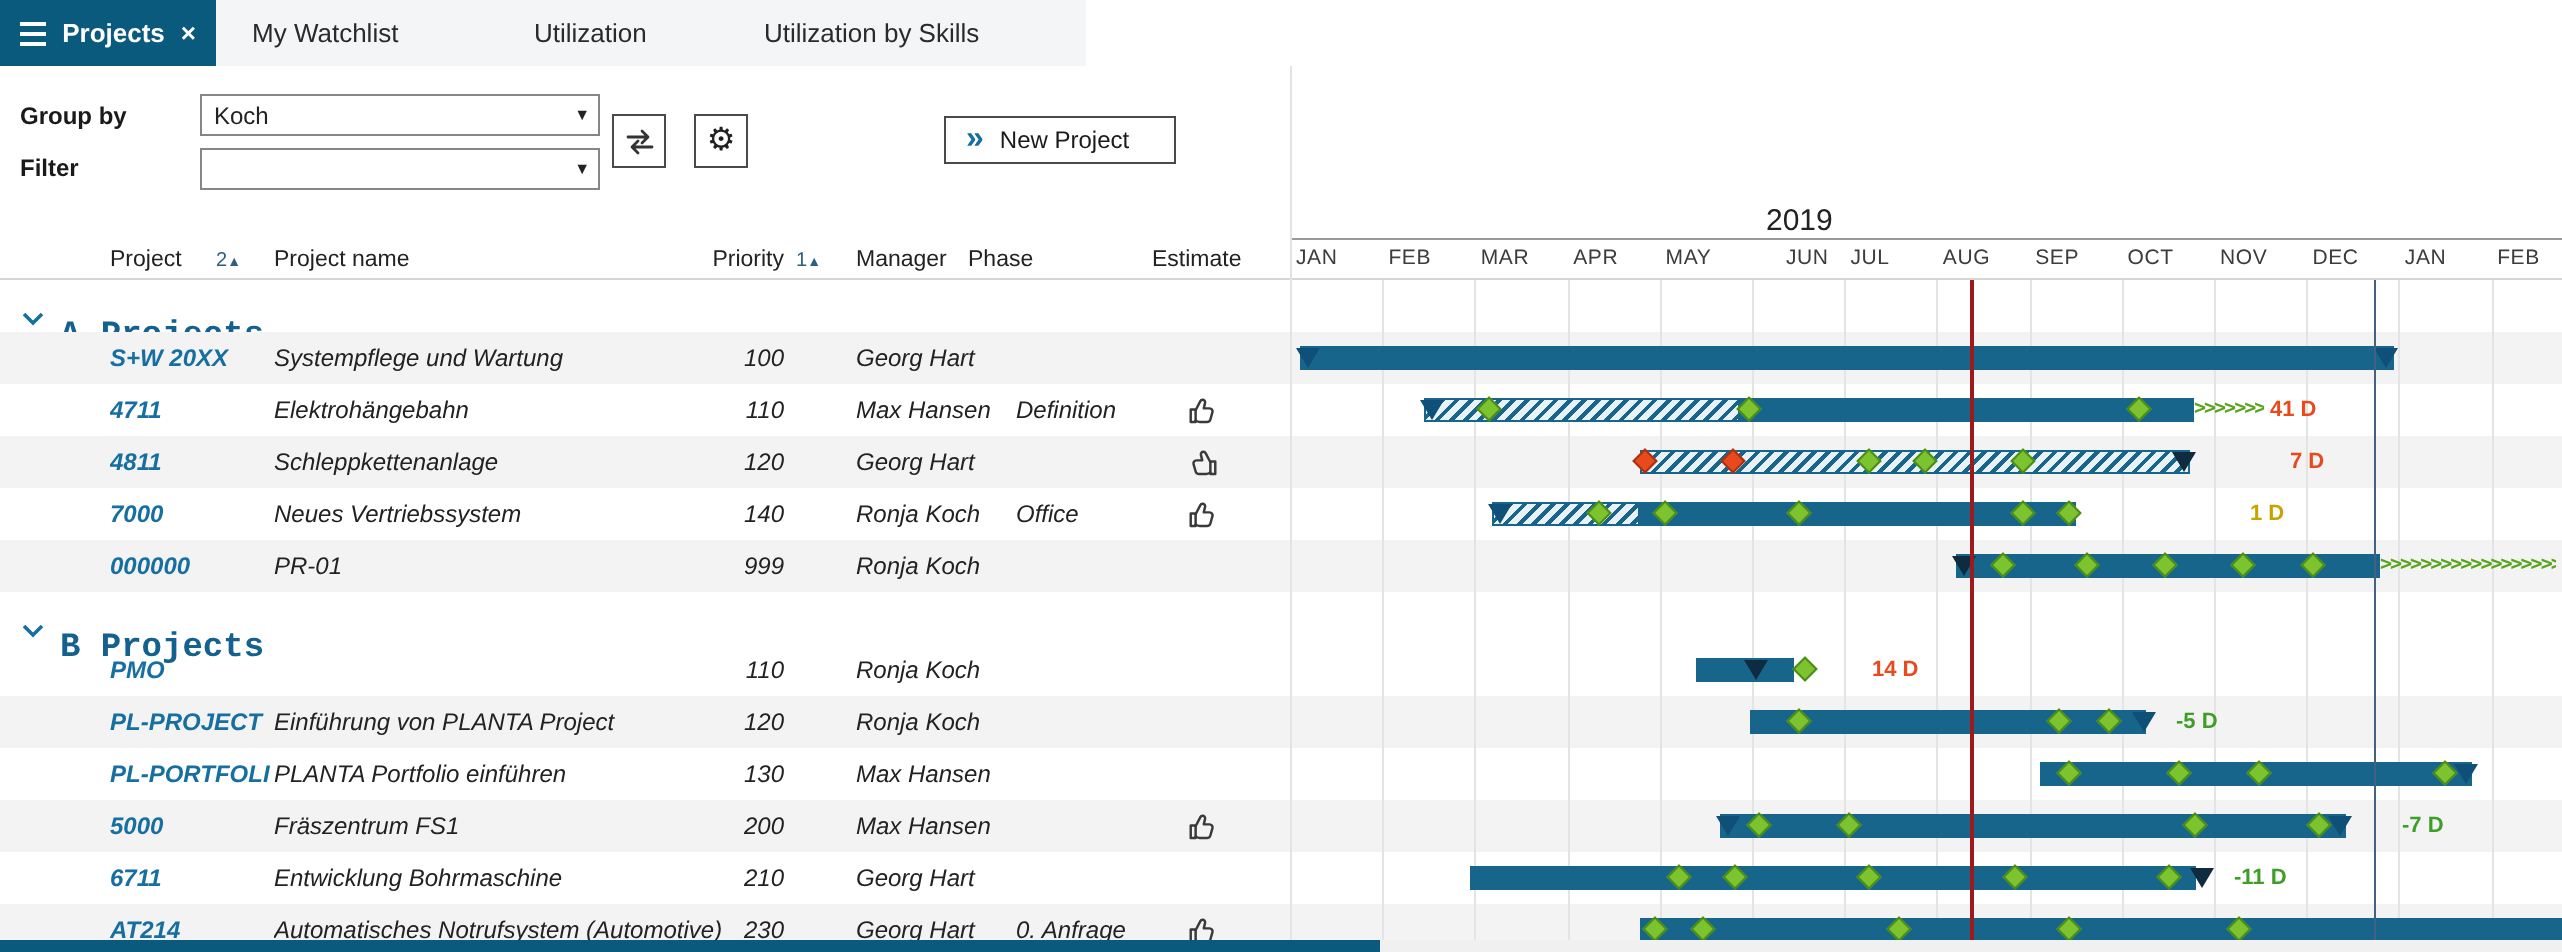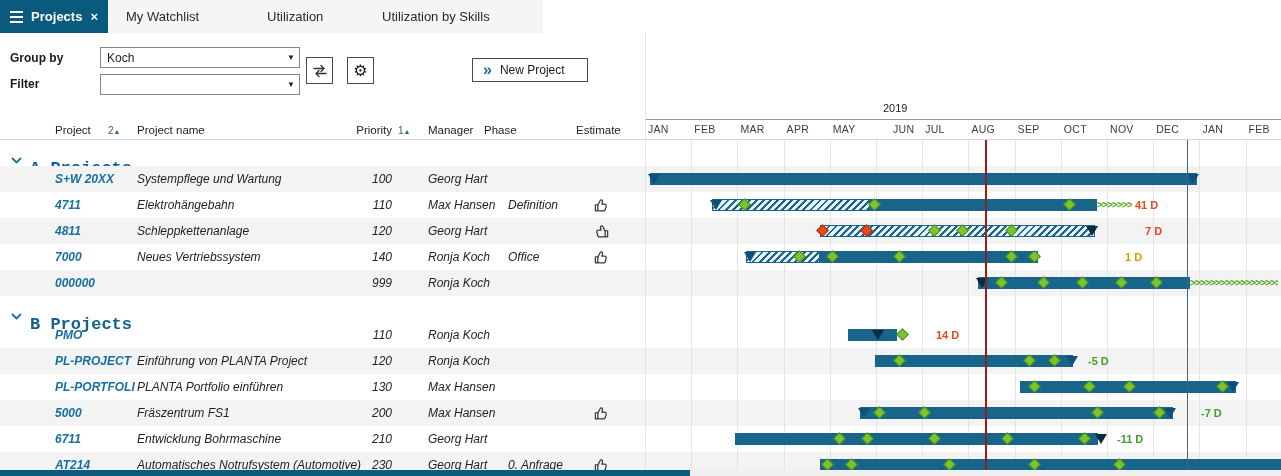--- a/index.html
+++ b/index.html
@@ -29,21 +29,21 @@
   .newproj .chev{color:#176fa1;font-weight:bold;font-size:16px;line-height:1;}
   .newproj .nlabel{font-size:12px;color:#1a1a1a;}
 
   
   .colband{position:absolute;left:0;top:121px;width:645px;height:19px;background:#fff;}
   .ch{position:absolute;top:0;line-height:19px;font-size:11.5px;color:#222;white-space:nowrap;}
   .pr-h{left:330px;width:62px;text-align:right;}
   .sort{position:absolute;top:0;line-height:19px;font-size:10px;color:#2e5f80;white-space:nowrap;}
   .sort .tri{font-size:7px;}
   .gyear{position:absolute;left:645px;top:100px;width:636px;height:20px;border-bottom:1px solid #9a9a9a;
-         font-size:11px;color:#222;box-sizing:border-box;}
+         font-size:15px;color:#222;box-sizing:border-box;}
   .gyear span{position:absolute;left:238px;top:2px;}
   .gmonths{position:absolute;left:645px;top:120px;width:636px;height:20px;overflow:hidden;}
   .mon{position:absolute;top:3px;font-size:10.5px;color:#3c3c3c;letter-spacing:.3px;}
   .hdiv{position:absolute;left:0;top:139px;width:1281px;height:1px;background:#d6d6d6;}
   .pdiv{position:absolute;left:645px;top:33px;width:1px;height:437px;background:#e3e3e3;}
 
   
   .row{position:absolute;left:0;width:1281px;height:26px;}
   .row.shade{background:#f3f3f3;}
   .cell{position:absolute;top:0;height:26px;line-height:26px;font-size:12px;color:#222;
@@ -244,20 +244,21 @@
           <div class="ms green" style="left: 150px;"></div>
           <div class="ms green" style="left: 183px;"></div>
           <div class="ms green" style="left: 250px;"></div>
           <div class="ms green" style="left: 362px;"></div>
           <div class="ms green" style="left: 385px;"></div>
           <div class="blabel lab-yellow" style="left: 480px;">1 D</div>
         </div>
       </div>
       <div class="row data-row shade" style="top: 270px;">
         <span class="cell id">000000</span>
+        <span class="cell nm">PR-01</span>
         <span class="cell pr">999</span>
         <span class="cell mg">Ronja Koch</span>
         <span class="cell ph"></span>
         <div class="glayer">
           <div class="seg solid" style="left: 333px; width: 212px;"></div>
           <div class="bufchev" style="left: 545px; width: 88px;">&gt;&gt;&gt;&gt;&gt;&gt;&gt;&gt;&gt;&gt;&gt;&gt;&gt;&gt;&gt;&gt;&gt;&gt;&gt;</div>
           <div class="mk dark" style="left: 331px;"></div>
           <div class="ms green" style="left: 352px;"></div>
           <div class="ms green" style="left: 394px;"></div>
           <div class="ms green" style="left: 433px;"></div>

